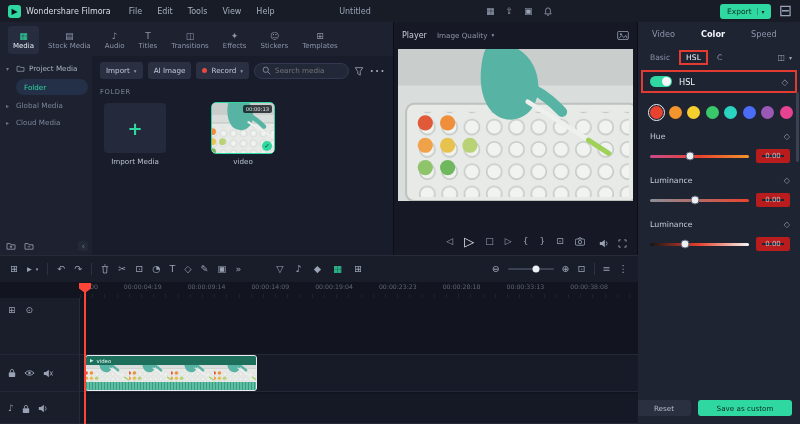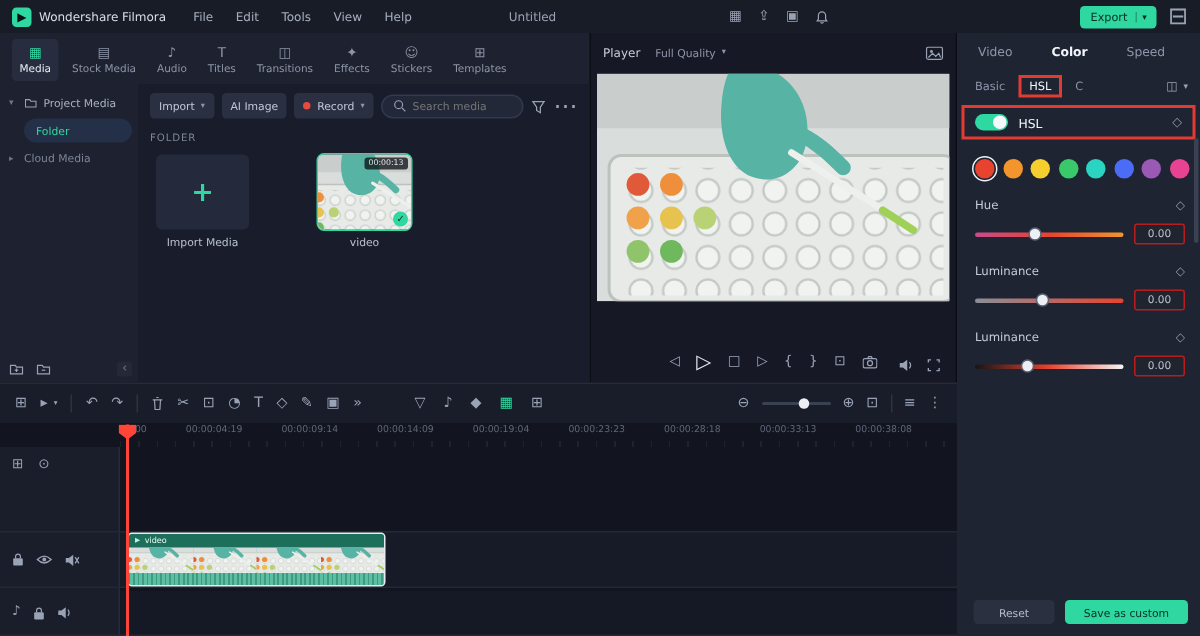--- a/index.html
+++ b/index.html
@@ -91,24 +91,24 @@
   .sgroup { padding:13px 10px 0 12px; }
   .srow1 { display:flex; align-items:center; }
   .slabel { font-size:7.8px; color:#c6ccd8; }
   .srow1 .diamond { font-size:8px; }
   .srow2 { display:flex; align-items:center; gap:7px; margin-top:8px; }
   .strack { flex:1; height:3px; border-radius:2px; position:relative; }
   .strack.hue { background:linear-gradient(90deg,#c94b8c,#e8432e,#f2952c); }
   .strack.sat { background:linear-gradient(90deg,#8a8f98,#e8432e); }
   .strack.lum { background:linear-gradient(90deg,#151515,#e8432e,#f6f6f6); }
   .sknob { position:absolute; top:50%; transform:translate(-50%,-50%); width:9px; height:9px; border-radius:50%; background:#ecf0f4; border:1px solid #5a6172; }
-  .sval { width:34px; height:14px; background:#20242f; border:1px solid #b91c1c; border-radius:2px; font-size:7px; color:#b9c0cd; display:flex; align-items:center; justify-content:center; }
+  .sval { width:34px; height:14px; background:#20242f; border:6px solid #b91c1c; border-radius:2px; font-size:7px; color:#b9c0cd; display:flex; align-items:center; justify-content:center; }
   .pp-footer { position:absolute; bottom:8px; right:8px; display:flex; gap:7px; }
   .btn-reset { width:54px; height:16px; background:#2b3041; color:#b6bcca; border:none; border-radius:3px; font-size:7.2px; font-family:inherit; }
-  .btn-save { width:82px; height:16px; background:#2fd8a0; color:#0a2e20; border:none; border-radius:3px; font-size:7.2px; font-family:inherit; }
+  .btn-save { width:94px; height:16px; background:#2fd8a0; color:#0a2e20; border:none; border-radius:3px; font-size:7.2px; font-family:inherit; }
   .pp-scroll { position:absolute; right:1px; top:70px; width:3px; height:70px; background:#3a4152; border-radius:2px; }
 
   
   .timeline { position:absolute; left:0; top:255px; width:638px; height:169px; background:#12151f; border-top:1px solid #262b38; }
   .tl-toolbar { height:26px; display:flex; align-items:center; gap:9px; padding:0 10px; background:#191d2a; font-size:9.5px; color:#9aa3b5; }
   .tl-toolbar .sep { width:1px; height:12px; background:#2c3240; }
   .tl-toolbar .accent { color:#2fd8a0; }
   .chvd { font-size:5px; margin-left:-5px; }
   .tl-center { display:flex; gap:12px; margin-left:26px; }
   .tl-right { margin-left:auto; display:flex; align-items:center; gap:8px; }
@@ -240,20 +240,24 @@
         <span class="ic">
           <svg viewBox="0 0 12 10" width="9" height="7">
               <path d="M1 2h4l1 1.5h5V9H1z" fill="none" stroke="currentColor"></path>
             </svg>
         </span>
         <span>Project Media</span>
       </div>
       <div class="sb-folder">Folder</div>
       <div class="sb-row sb-dim">
         <span class="chv">▸</span>
+        <span>Global Media</span>
+      </div>
+      <div class="sb-row sb-dim">
+        <span class="chv">▸</span>
         <span>Cloud Media</span>
       </div>
       <div class="sb-bottom">
         <span class="ic">
           <svg viewBox="0 0 12 10" width="10" height="8">
               <path d="M1 2h4l1 1.5h5V9H1z" fill="none" stroke="currentColor"></path>
               <path d="M6 4.5v3M4.5 6h3" stroke="currentColor"></path>
             </svg>
         </span>
         <span class="ic">
@@ -317,21 +321,21 @@
           <span class="tile-label">video</span>
         </div>
       </div>
     </div>
   </section>
 
   <section class="player-panel">
     <div class="pl-header">
       <span class="pl-label">Player</span>
       <span class="pl-quality">
-        <span>Full Quality</span>
+        <span>Image Quality</span>
         <span class="chv">▾</span>
       </span>
       <span class="ic">
         <svg viewBox="0 0 14 11" width="12" height="9">
             <rect x=".5" y=".5" width="13" height="10" rx="1.5" stroke="currentColor" fill="none"></rect>
             <circle cx="4.5" cy="4" r="1.2" fill="currentColor"></circle>
             <path d="M2 9l3.5-3.5L8 8l2.5-2.5L12 9" stroke="currentColor" fill="none"></path>
           </svg>
       </span>
     </div>

